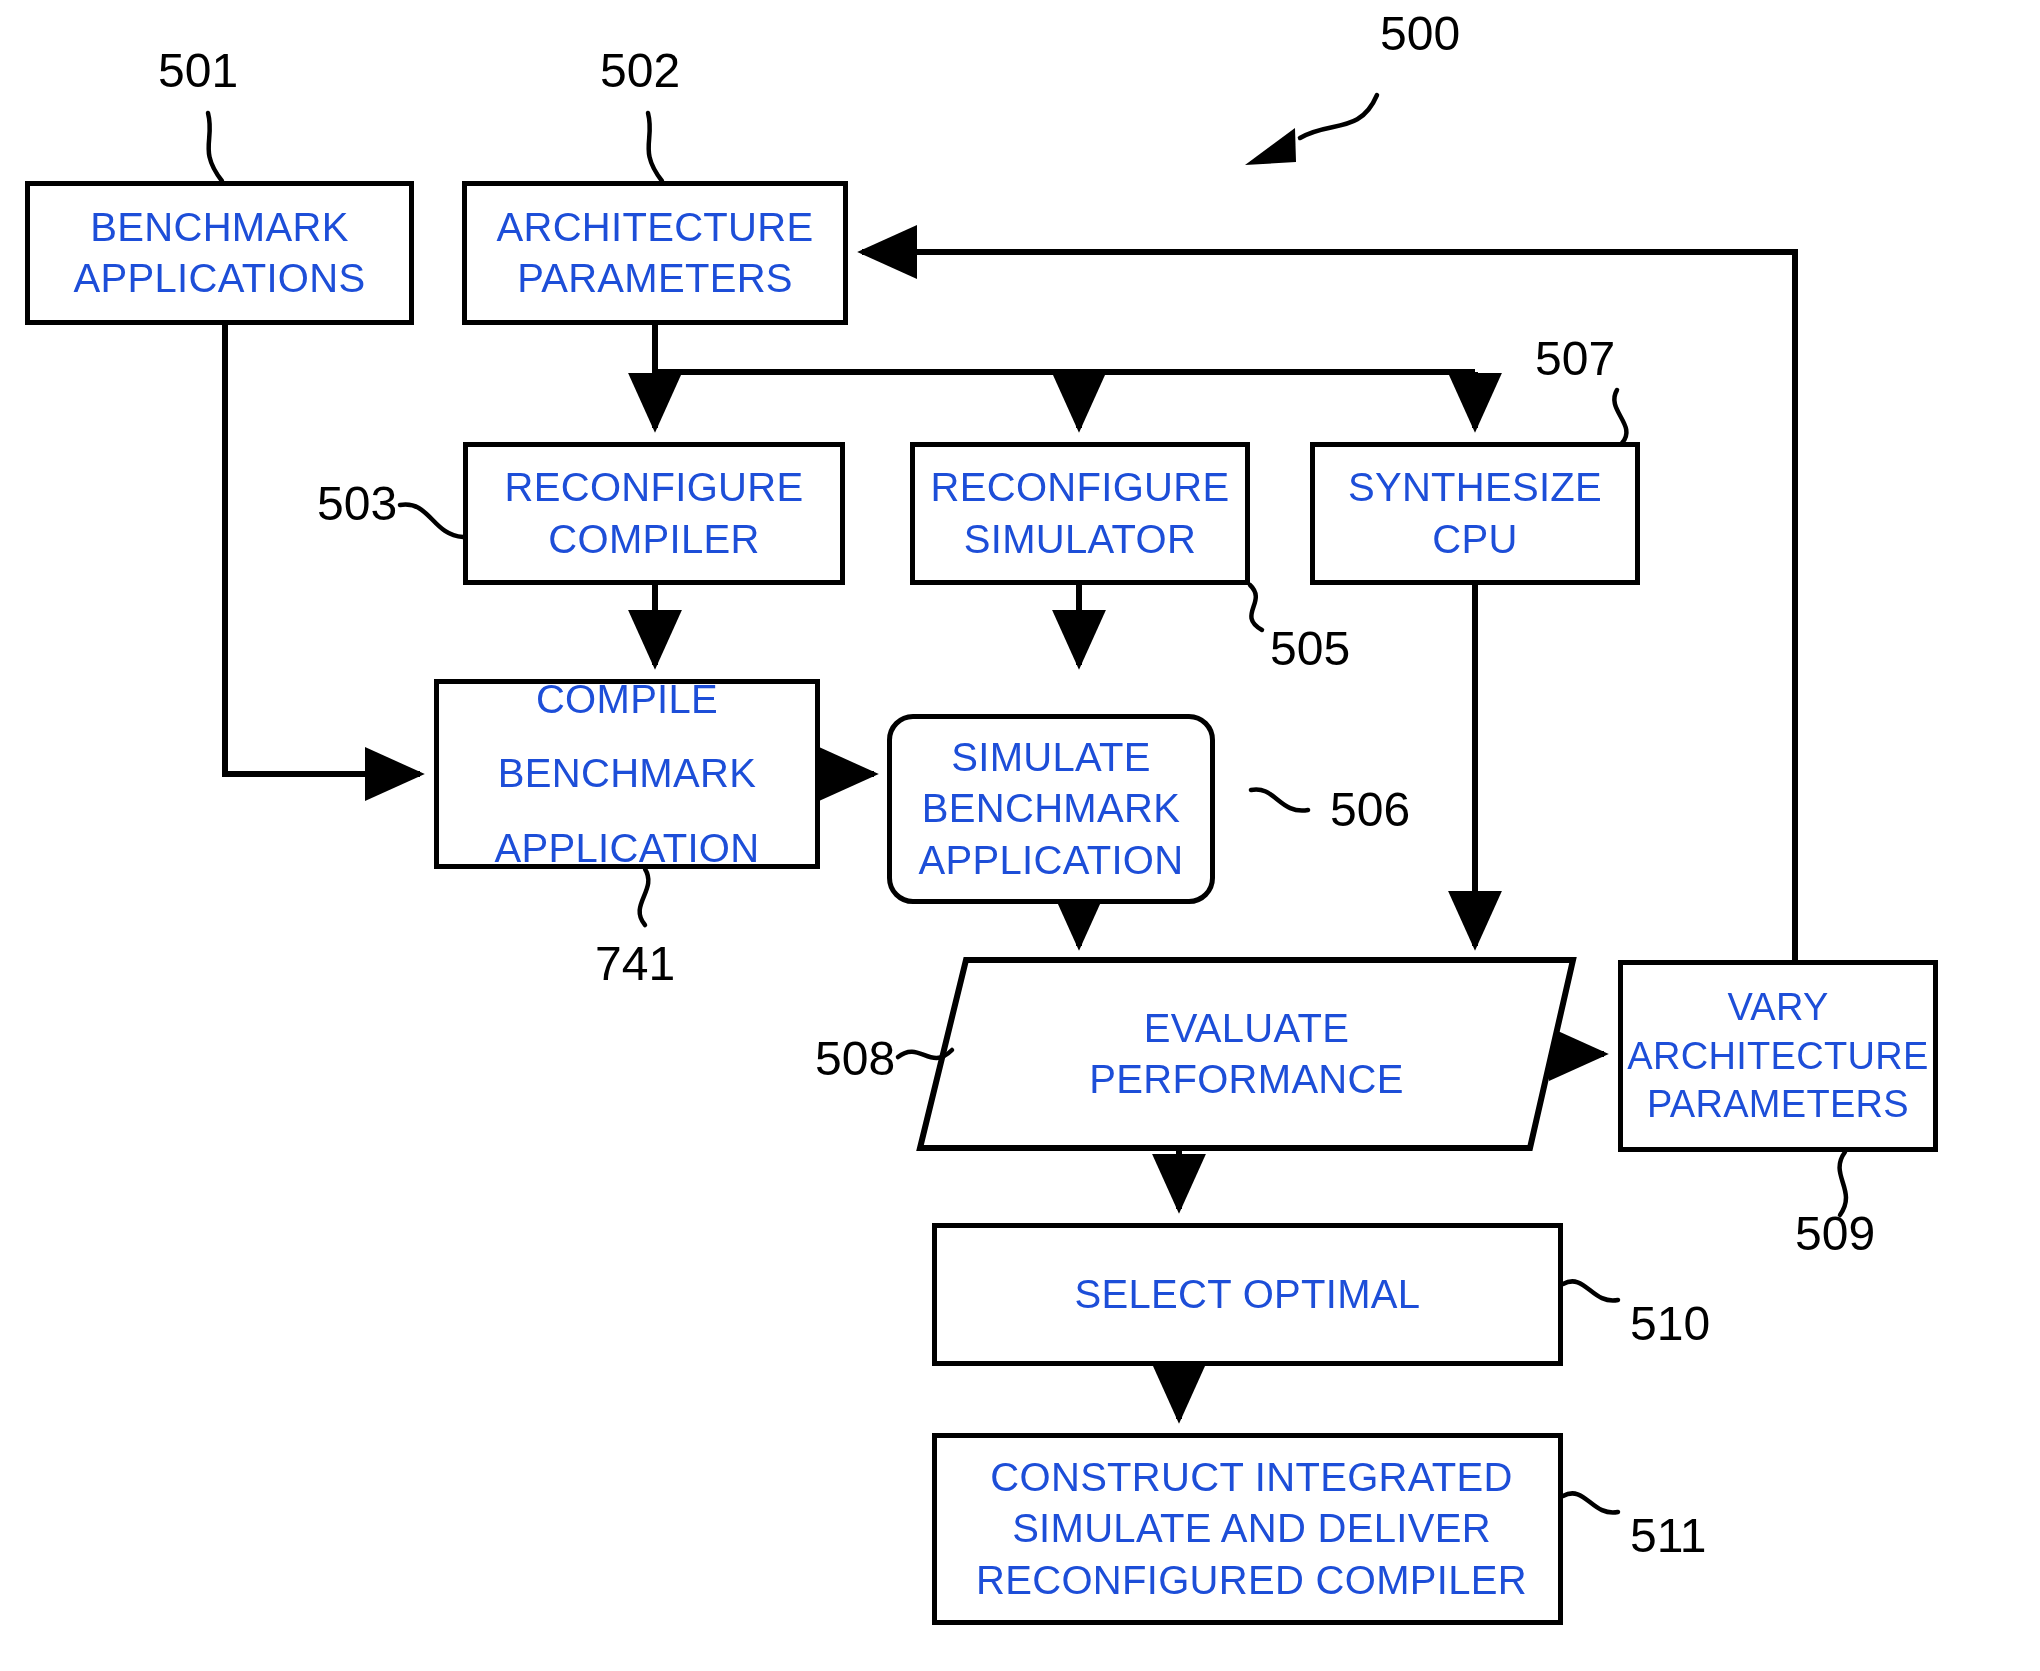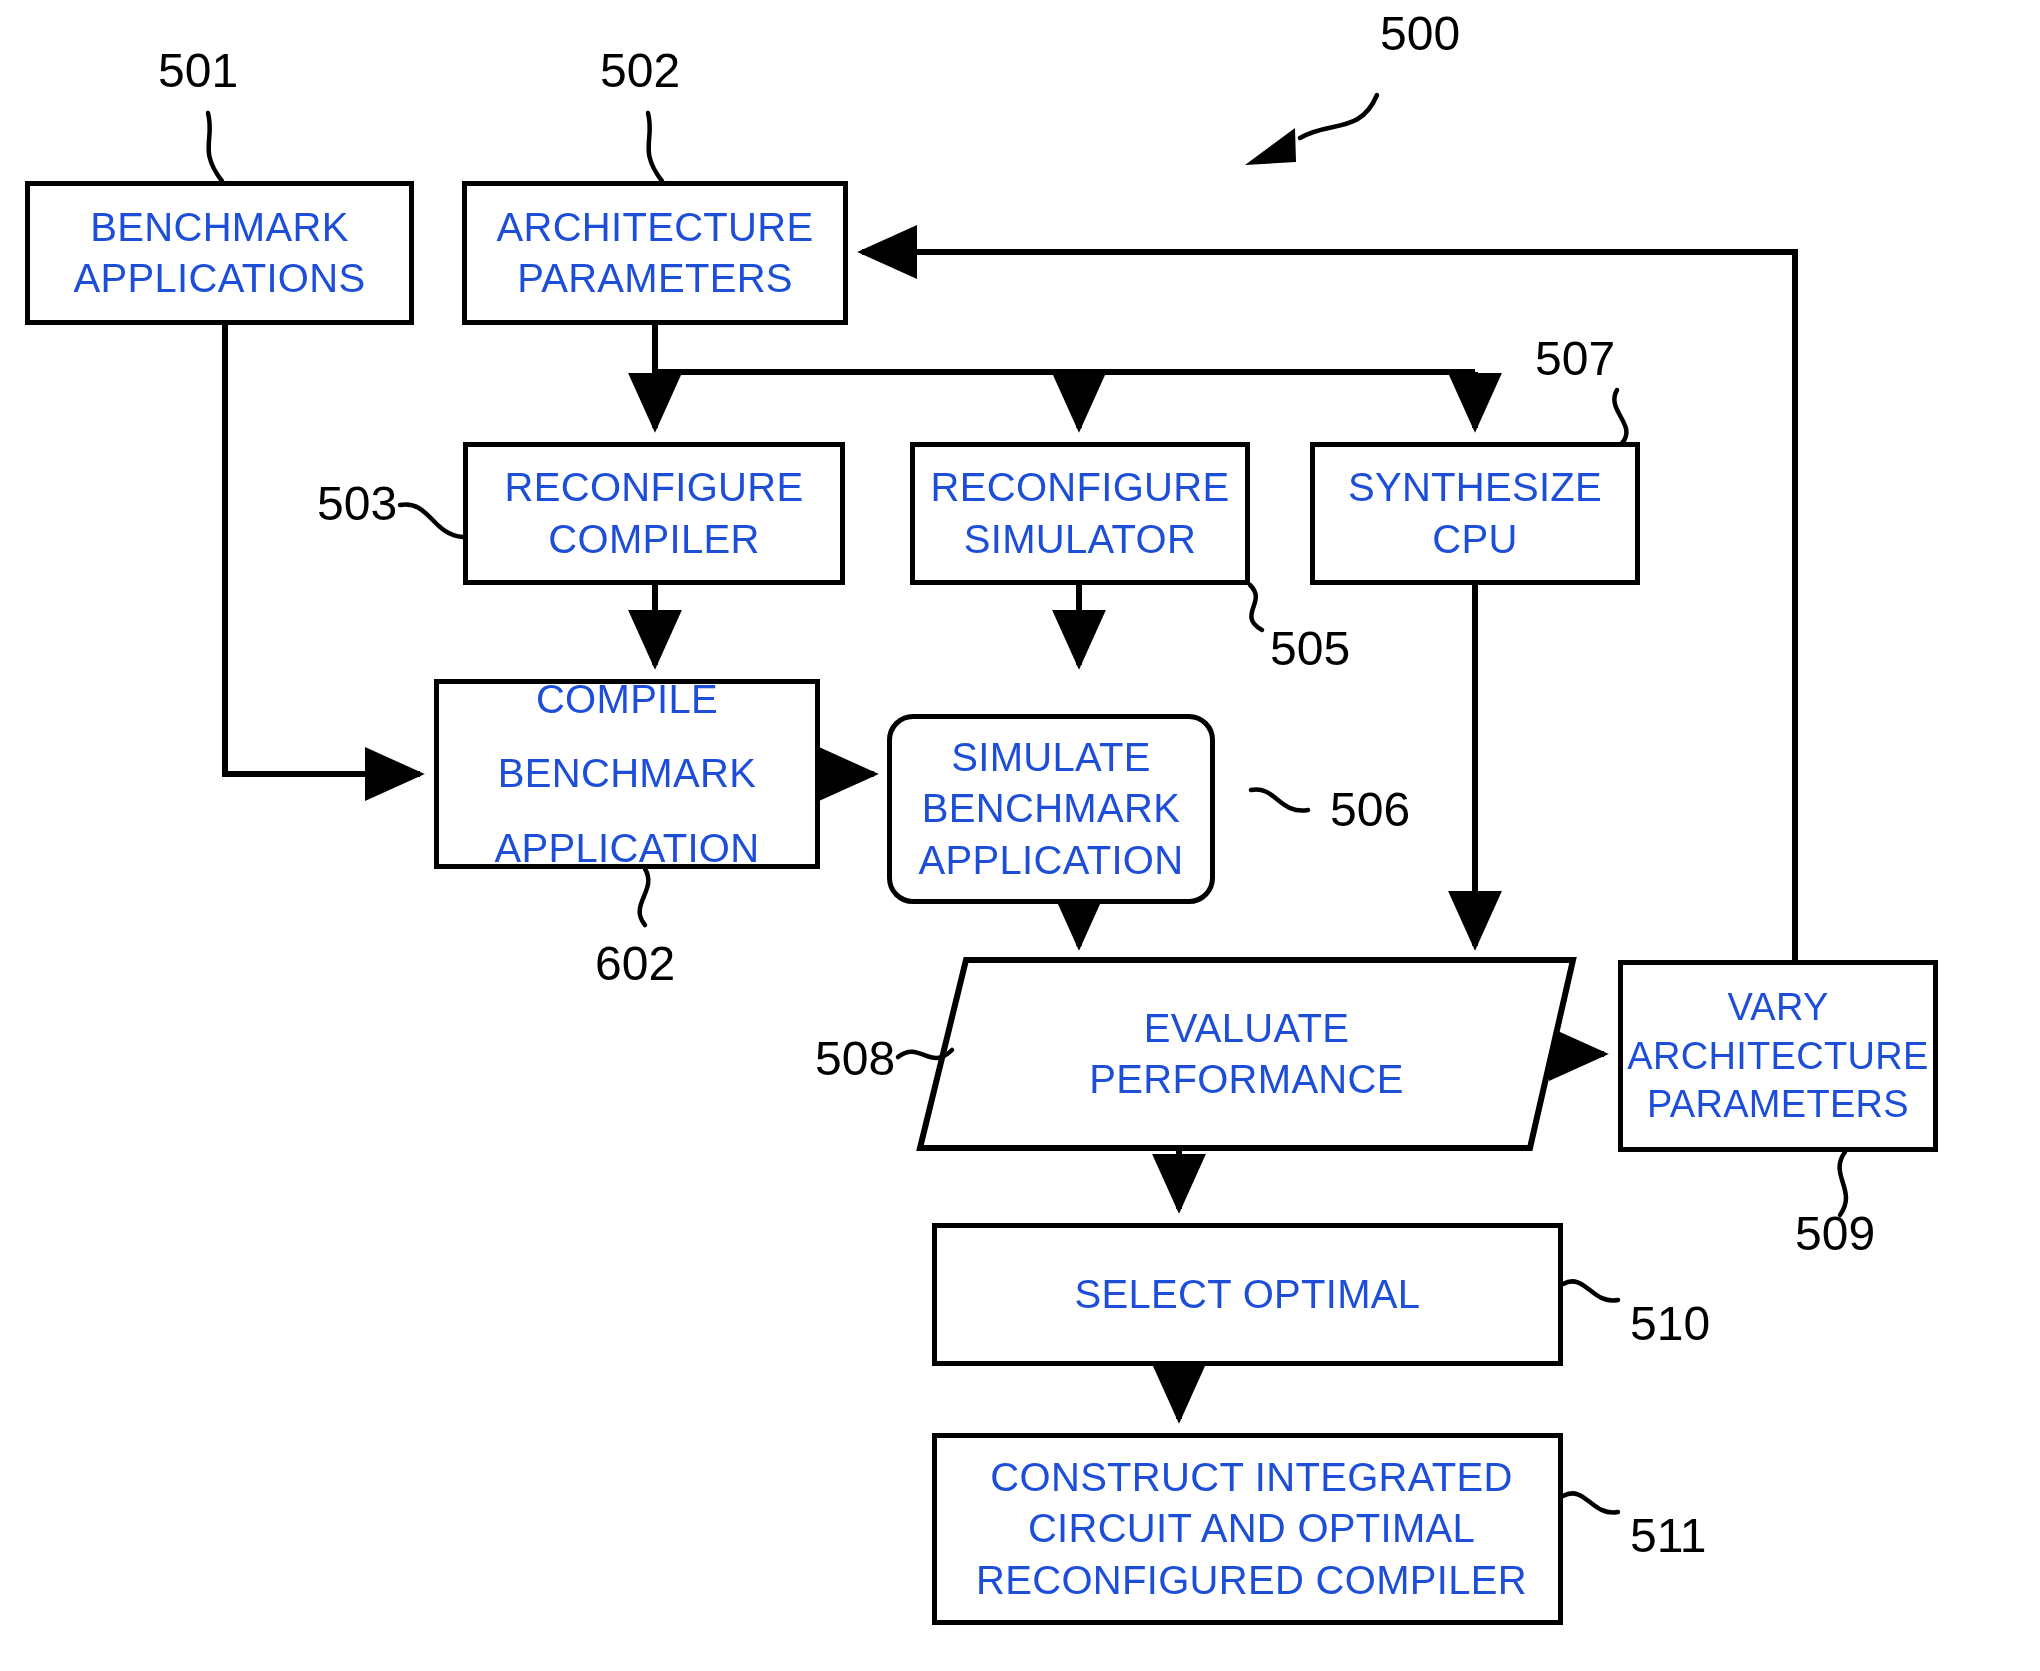--- a/index.html
+++ b/index.html
@@ -174,30 +174,30 @@
     <span class="ln">ARCHITECTURE</span>
     <span class="ln">PARAMETERS</span>
   </div>
 
   <div class="node" style="left:932px; top:1223px; width:631px; height:143px;">
     <span class="ln">SELECT OPTIMAL</span>
   </div>
 
   <div class="node" style="left:932px; top:1433px; width:631px; height:192px;padding-left:8px;">
     <span class="ln">CONSTRUCT INTEGRATED</span>
-    <span class="ln">CIRCUIT AND OPTIMAL</span>
+    <span class="ln">SIMULATE AND DELIVER</span>
     <span class="ln">RECONFIGURED COMPILER</span>
   </div>
 
   <div class="ref" style="left:1380px; top:10px;">500</div>
   <div class="ref" style="left:158px; top:47px;">501</div>
   <div class="ref" style="left:600px; top:47px;">502</div>
   <div class="ref" style="left:317px; top:480px;">503</div>
   <div class="ref" style="left:1535px; top:335px;">507</div>
   <div class="ref" style="left:1270px; top:625px;">505</div>
-  <div class="ref" style="left:595px; top:940px;">602</div>
+  <div class="ref" style="left:595px; top:940px;">741</div>
   <div class="ref" style="left:1330px; top:786px;">506</div>
   <div class="ref" style="left:815px; top:1035px;">508</div>
   <div class="ref" style="left:1795px; top:1210px;">509</div>
   <div class="ref" style="left:1630px; top:1300px;">510</div>
   <div class="ref" style="left:1630px; top:1512px;">511</div>
 
 </div>
 
 </body></html>

